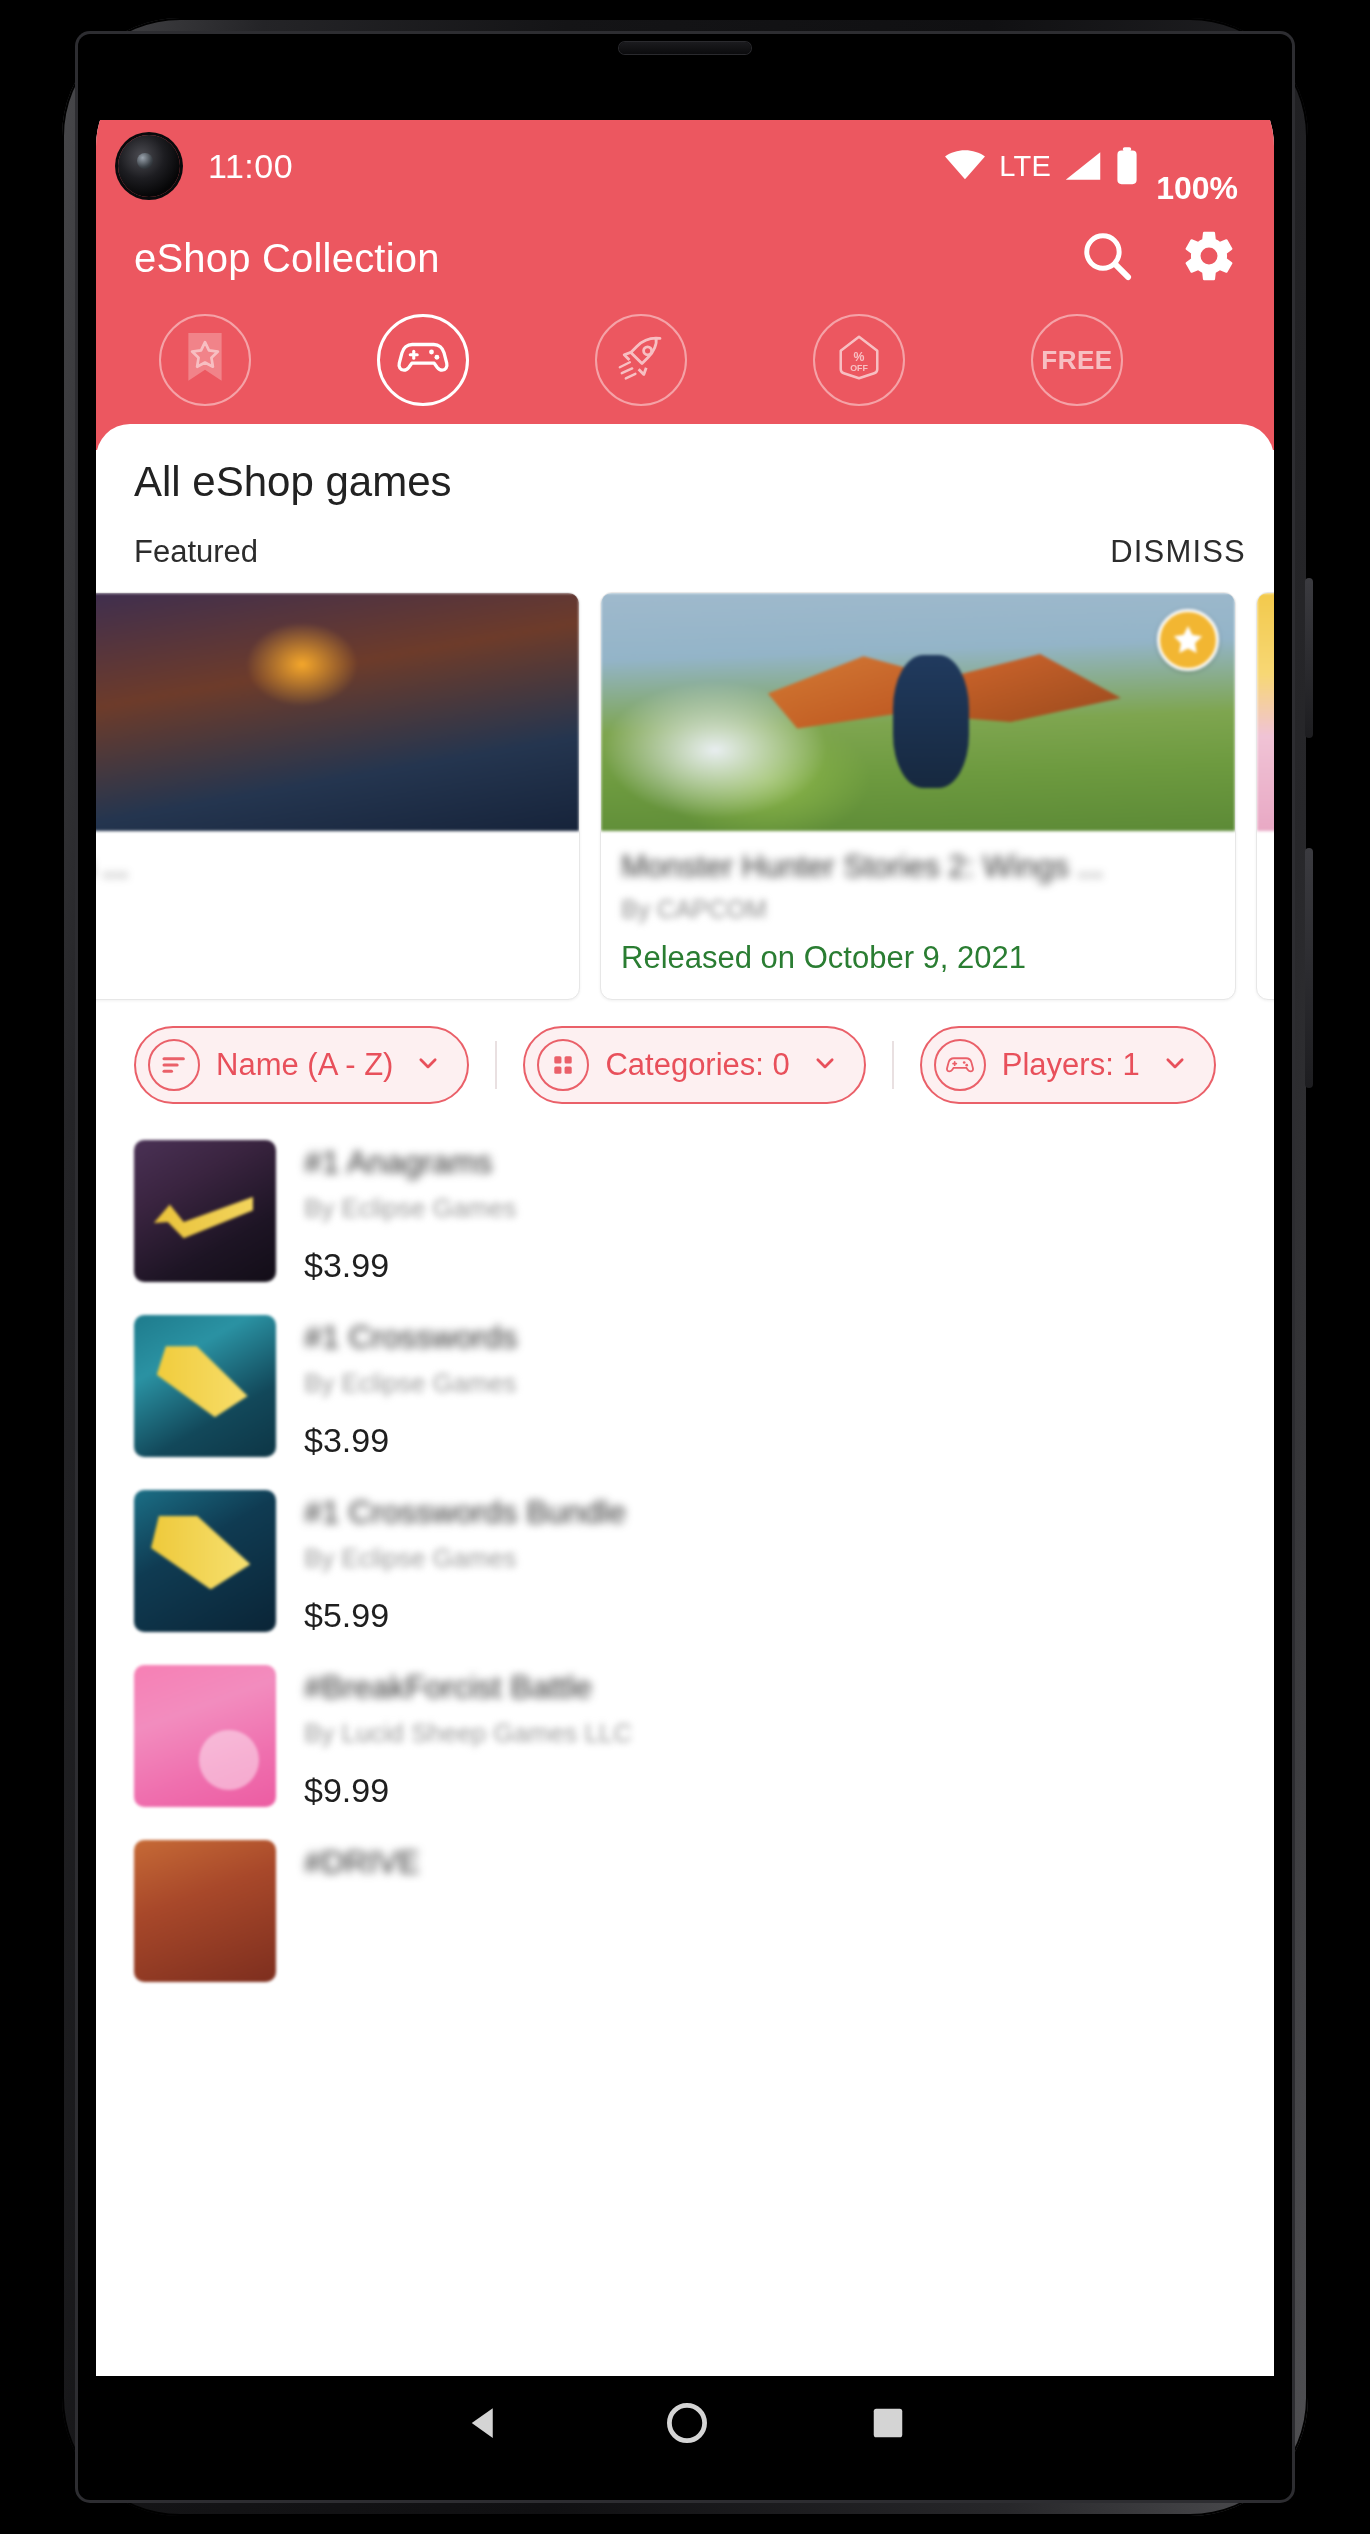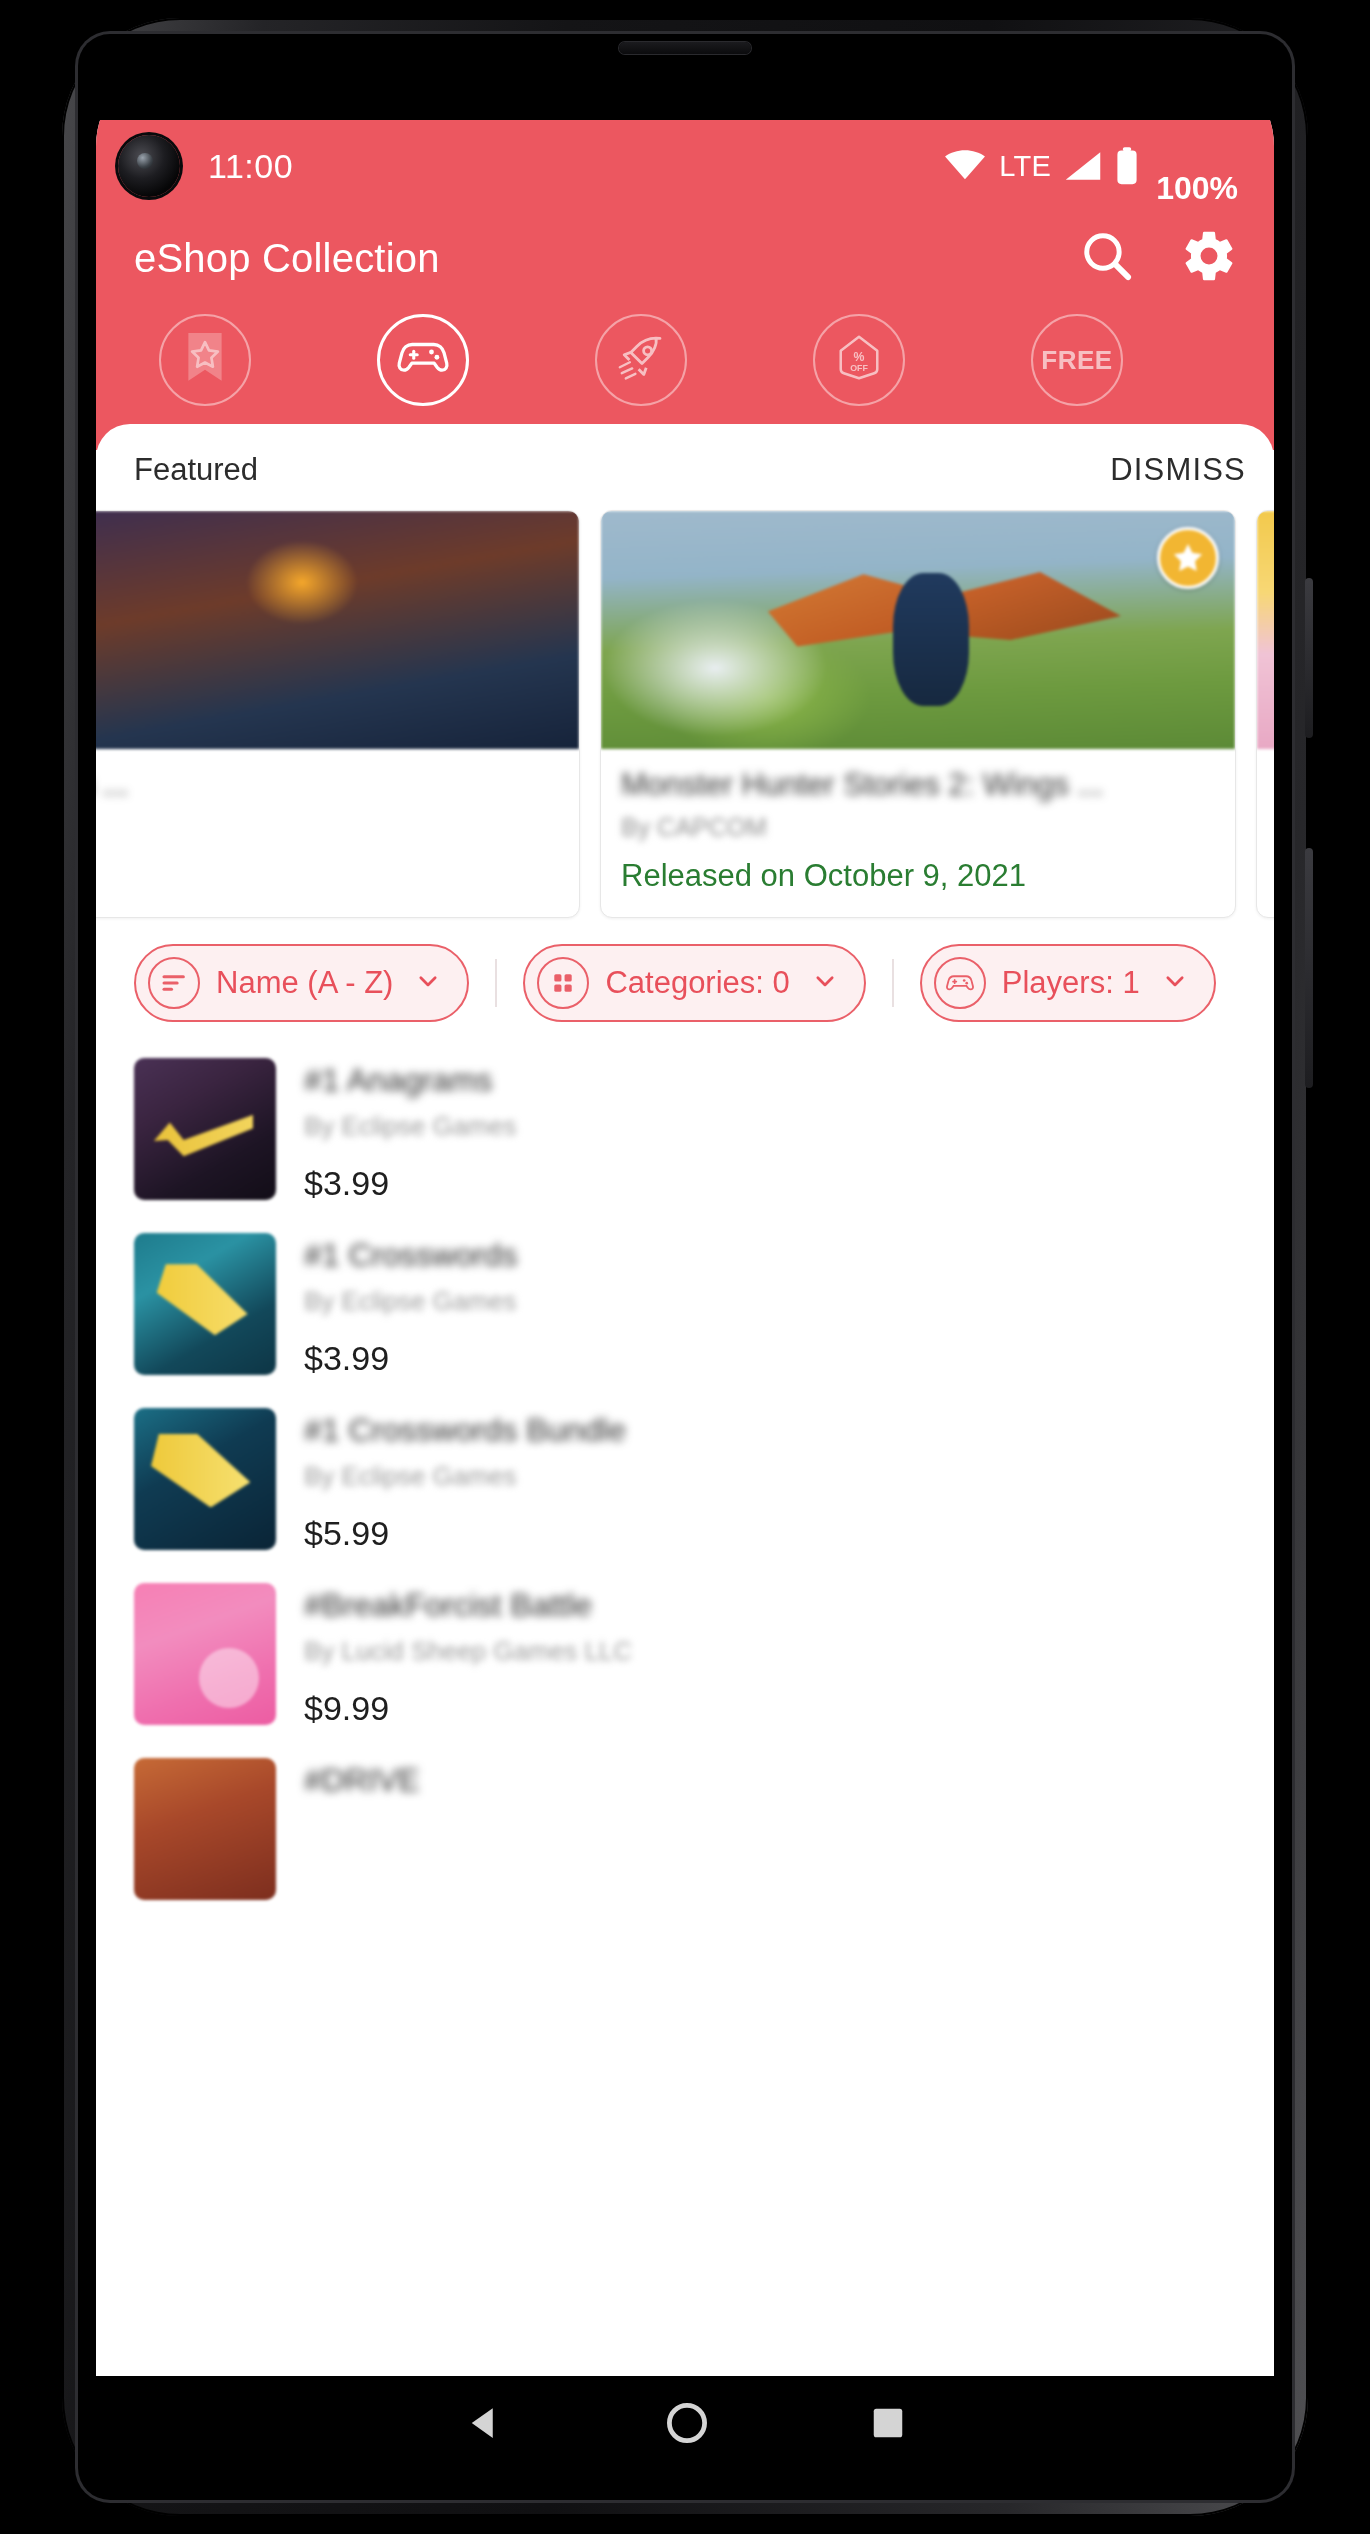--- a/index.html
+++ b/index.html
@@ -14,21 +14,21 @@
     position: absolute;
     left: 62px; top: 18px;
     width: 1246px; height: 2498px;
     border-radius: 118px;
     background: linear-gradient(100deg,#4a4a4d 0%,#242427 12%,#141416 30%,#101012 55%,#27272a 82%,#515154 100%);
     box-shadow: 0 0 0 2px #000 inset;
   }
   #phone-bezel {
     position: absolute;
     left: 16px; top: 16px; right: 16px; bottom: 16px;
-    border-radius: 32px;
+    border-radius: 12px;
     background: #000;
     box-shadow: 0 0 0 3px #2d2d31;
     overflow: hidden;
   }
   #phone-screen {
     position: absolute;
     left: 18px; top: 28px; right: 18px; bottom: 26px;
     border-radius: 84px;
     background: #000;
     overflow: hidden;
@@ -434,20 +434,21 @@
                 <span class="tab-free-text">FREE</span>
               </div>
               <div class="tab-label">Free games</div>
             </div>
 
           </div>
         </div>
 
         <div id="sheet">
 
+          <div id="sheet-title">All eShop games</div>
 
           <div id="featured-bar">
             <div id="featured-label">Featured</div>
             <div id="dismiss-button">DISMISS</div>
           </div>
 
           <div id="featured-strip">
 
             <div class="feat-card" style="width:556px;">
               <div class="feat-art art-left"></div>

